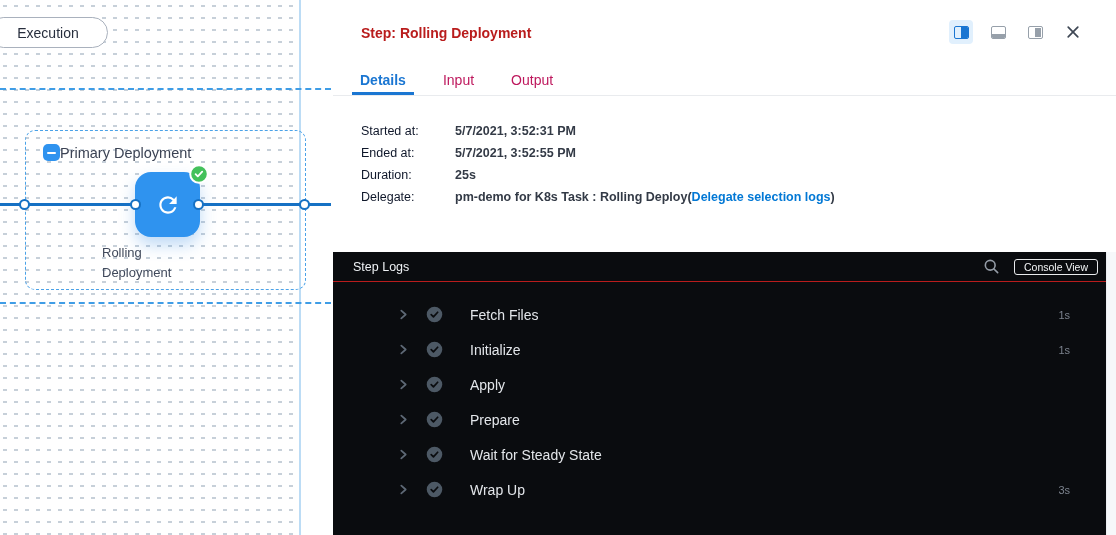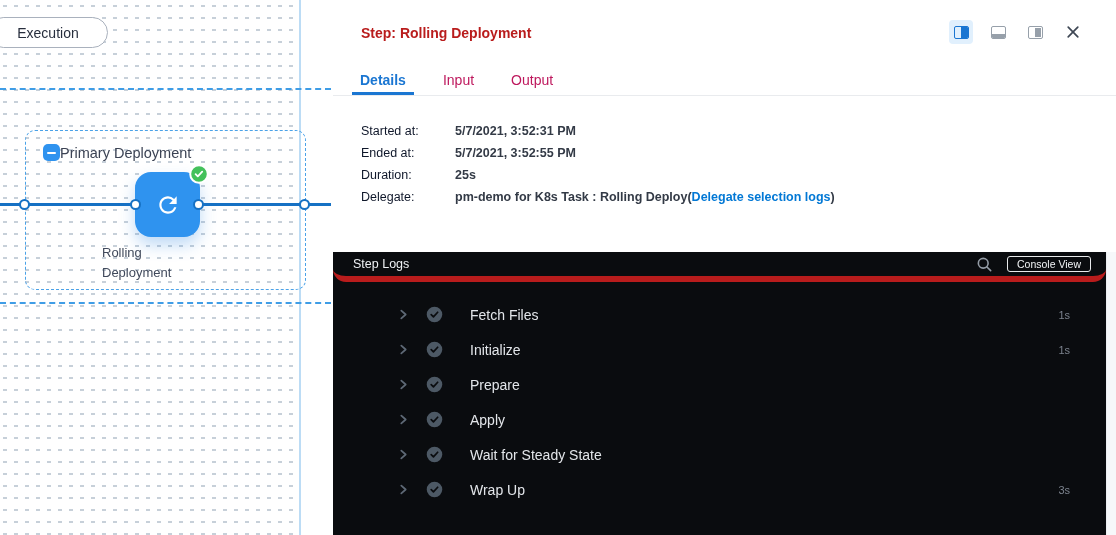--- a/index.html
+++ b/index.html
@@ -67,22 +67,22 @@
 
   .details { position:absolute; left:28px; top:124px; }
   .d-row { display:flex; margin-bottom:8px; }
   .d-label { width:94px; font-size:12.5px; line-height:14px; color:#0f172a; font-weight:500; }
   .d-value { font-size:12.5px; line-height:14px; color:#333a46; font-weight:700; }
   .d-lines .d-value { margin-bottom:8px; }
   .d-link { color:#0278d5; font-weight:700; text-decoration:none; cursor:pointer; }
 
   
   .logs { position:absolute; left:0; top:252px; width:773px; height:283px; background:#0a0c0f; }
-  .logs-header { height:30px; display:flex; align-items:center; padding:0 15px 0 20px;
-                 border-bottom:6px solid #b91c1c;border-radius:13px; }
+  .logs-header { height:30px; display:flex; align-items:center; padding:0 8px 0 20px;
+                 border-bottom:1px solid #b91c1c; }
   .logs-title { font-size:12.5px; color:#eef1f4; font-weight:500; }
   .search { margin-left:auto; margin-right:14px; cursor:pointer; display:flex; align-items:center; }
   .console-btn { height:16px; padding:0 9px; background:transparent; border:1px solid #e8eaec;
                  border-radius:3px; color:#f2f4f6; font-size:10.5px; font-weight:500;
                  font-family:"Liberation Sans", sans-serif; cursor:pointer; display:flex; align-items:center; }
   .log-rows { padding-top:15px; }
   .log-row { height:35px; display:flex; align-items:center; padding:0 36px 0 21px; cursor:pointer;margin-left:44px; }
   .chev { margin-right:17px; display:flex; align-items:center; }
   .ok-ic { margin-right:27px; display:flex; align-items:center; }
   .log-label { font-size:14px; color:#e3e6ea; }
@@ -235,36 +235,36 @@
               <svg width="11" height="11" viewBox="0 0 10 10">
                 <path d="M3 1.5 L7 5 L3 8.5" stroke="#5e6976" stroke-width="1.6" fill="none" stroke-linecap="round" stroke-linejoin="round"></path>
               </svg>
             </span>
           <span class="ok-ic">
               <svg width="17" height="17" viewBox="0 0 16 16">
                 <circle cx="8" cy="8" r="7.3" fill="#4d5965"></circle>
                 <path d="M4.9 8.2l2.1 2.1 4-4.4" stroke="#0a0c0f" stroke-width="1.6" fill="none" stroke-linecap="round" stroke-linejoin="round"></path>
               </svg>
             </span>
+          <span class="log-label">Apply</span>
+          <span class="log-dur"></span>
+        </div>
+        <div class="log-row">
+          <span class="chev">
+              <svg width="11" height="11" viewBox="0 0 10 10">
+                <path d="M3 1.5 L7 5 L3 8.5" stroke="#5e6976" stroke-width="1.6" fill="none" stroke-linecap="round" stroke-linejoin="round"></path>
+              </svg>
+            </span>
+          <span class="ok-ic">
+              <svg width="17" height="17" viewBox="0 0 16 16">
+                <circle cx="8" cy="8" r="7.3" fill="#4d5965"></circle>
+                <path d="M4.9 8.2l2.1 2.1 4-4.4" stroke="#0a0c0f" stroke-width="1.6" fill="none" stroke-linecap="round" stroke-linejoin="round"></path>
+              </svg>
+            </span>
           <span class="log-label">Prepare</span>
-          <span class="log-dur"></span>
-        </div>
-        <div class="log-row">
-          <span class="chev">
-              <svg width="11" height="11" viewBox="0 0 10 10">
-                <path d="M3 1.5 L7 5 L3 8.5" stroke="#5e6976" stroke-width="1.6" fill="none" stroke-linecap="round" stroke-linejoin="round"></path>
-              </svg>
-            </span>
-          <span class="ok-ic">
-              <svg width="17" height="17" viewBox="0 0 16 16">
-                <circle cx="8" cy="8" r="7.3" fill="#4d5965"></circle>
-                <path d="M4.9 8.2l2.1 2.1 4-4.4" stroke="#0a0c0f" stroke-width="1.6" fill="none" stroke-linecap="round" stroke-linejoin="round"></path>
-              </svg>
-            </span>
-          <span class="log-label">Apply</span>
           <span class="log-dur"></span>
         </div>
         <div class="log-row">
           <span class="chev">
               <svg width="11" height="11" viewBox="0 0 10 10">
                 <path d="M3 1.5 L7 5 L3 8.5" stroke="#5e6976" stroke-width="1.6" fill="none" stroke-linecap="round" stroke-linejoin="round"></path>
               </svg>
             </span>
           <span class="ok-ic">
               <svg width="17" height="17" viewBox="0 0 16 16">

